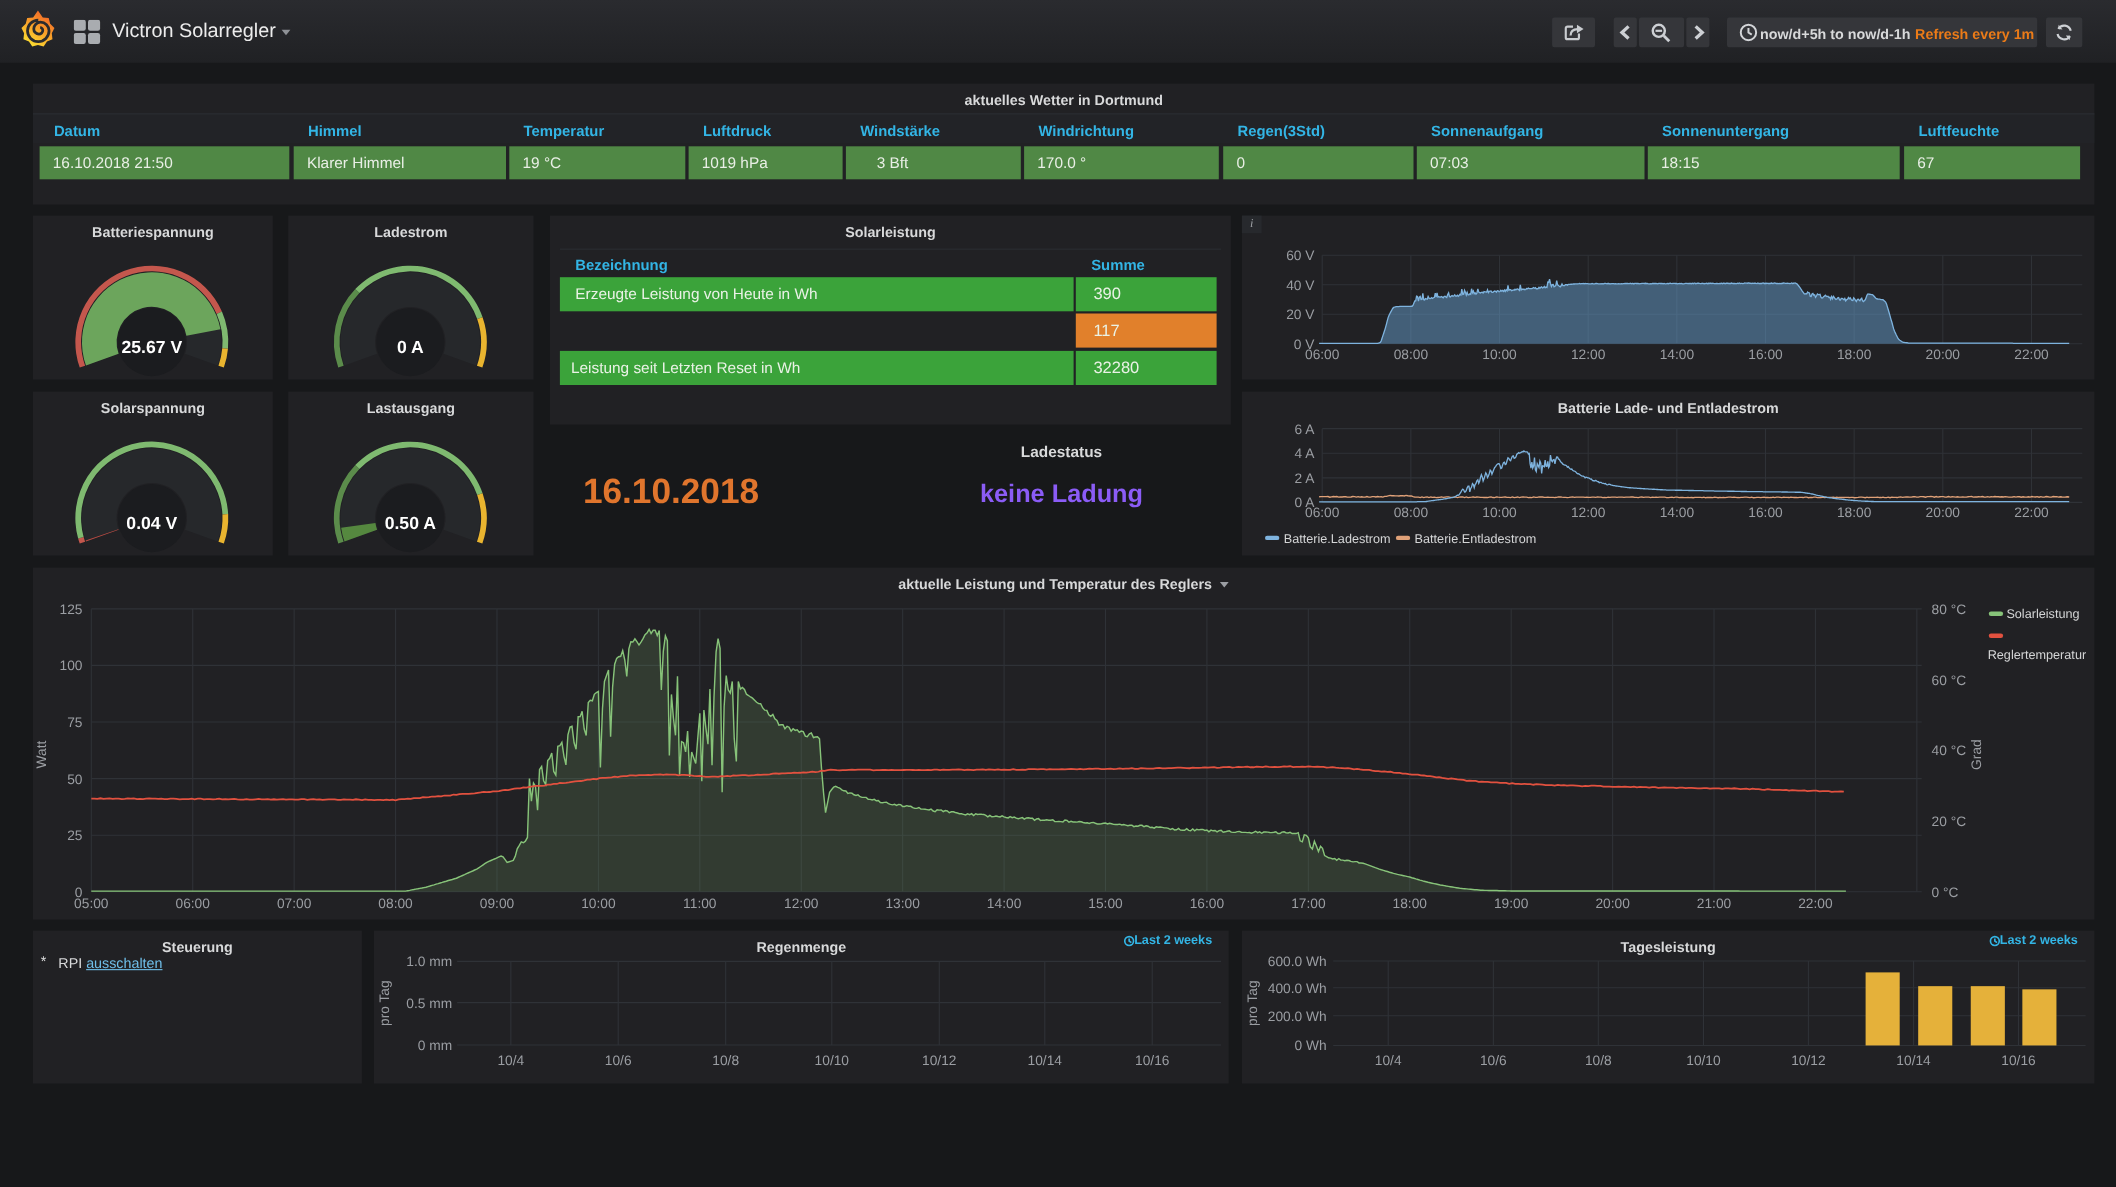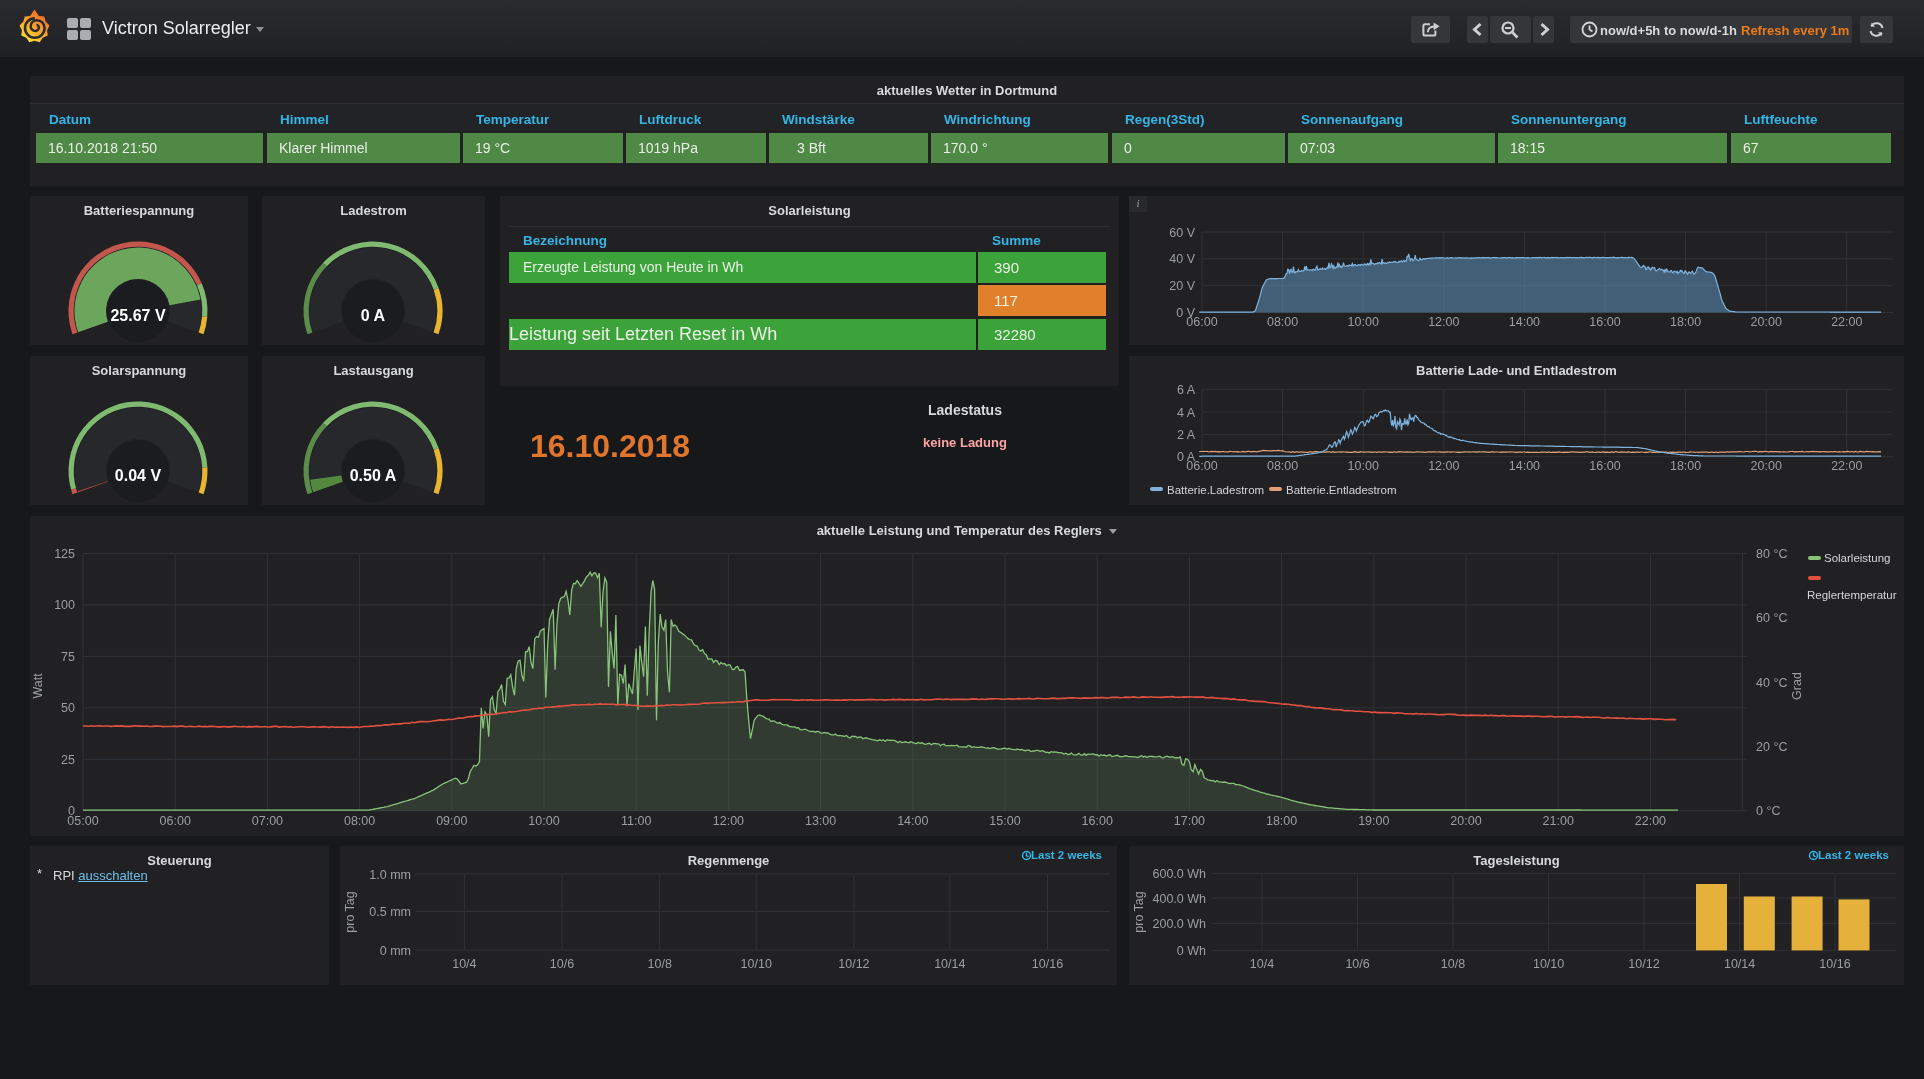--- a/index.html
+++ b/index.html
@@ -136,26 +136,26 @@
     </svg>
   </div>
 <div class="panel" style="left:500px;top:196px;width:619px;height:190px">
     <div class="ptitle">Solarleistung</div>
     <div class="abs" style="left:9px;top:30px;width:601px;border-top:1px solid #2c2e33"></div>
     <div class="abs" style="left:23px;top:37px;font-size:13.5px;font-weight:bold;color:#33b5e5">Bezeichnung</div>
     <div class="abs" style="left:492px;top:37px;font-size:13.5px;font-weight:bold;color:#33b5e5">Summe</div>
     <div class="abs" style="left:9px;top:56px;width:467px;height:31px;background:#3ba33a;color:#eaf2e6;font-size:14px;line-height:31px;padding-left:14px">Erzeugte Leistung von Heute in Wh</div>
     <div class="abs" style="left:478px;top:56px;width:128px;height:31px;background:#3ba33a;color:#eaf2e6;font-size:15px;line-height:31px;padding-left:16px">390</div>
     <div class="abs" style="left:478px;top:89px;width:128px;height:31px;background:#e1802b;color:#eaf2e6;font-size:15px;line-height:31px;padding-left:16px">117</div>
-    <div class="abs" style="left:9px;top:123px;width:467px;height:31px;background:#3ba33a;color:#eaf2e6;font-size:18px;line-height:31px;padding-left:0">Leistung seit Letzten Reset in Wh</div>
+    <div class="abs" style="left:9px;top:123px;width:467px;height:31px;background:#3ba33a;color:#eaf2e6;font-size:14px;line-height:31px;padding-left:10px">Leistung seit Letzten Reset in Wh</div>
     <div class="abs" style="left:478px;top:123px;width:128px;height:31px;background:#3ba33a;color:#eaf2e6;font-size:15px;line-height:31px;padding-left:16px">32280</div>
   </div>
 <div class="abs" style="left:500px;top:428px;width:220px;text-align:center;font-size:32px;font-weight:bold;color:#e0752d">16.10.2018</div>
 <div class="abs" style="left:810px;top:402px;width:310px;text-align:center;font-size:14px;font-weight:bold;color:#d8d9da">Ladestatus</div>
-<div class="abs" style="left:810px;top:435px;width:310px;text-align:center;font-size:13px;font-weight:bold;color:#fca5a5">keine Ladung</div>
+<div class="abs" style="left:810px;top:435px;width:310px;text-align:center;font-size:23px;font-weight:bold;color:#8b5cf6">keine Ladung</div>
 <div class="panel" style="left:1129px;top:196px;width:775px;height:149px">
     <div class="abs" style="left:0;top:0;width:18px;height:16px;background:#27292d;color:#9fa2a6;font-size:11px;font-style:italic;font-family:'Liberation Serif',serif;text-align:center;line-height:15px">i</div>
     <svg width="775" height="149" style="position:absolute;left:0;top:0">
       <line x1="73" y1="116.5" x2="764" y2="116.5" stroke="#2f3237" stroke-width="1"></line>
       <text x="66" y="121.0" fill="#9b9ea3" font-size="12.5" font-weight="normal" text-anchor="end">0 V</text>
       <line x1="73" y1="89.7" x2="764" y2="89.7" stroke="#2f3237" stroke-width="1"></line>
       <text x="66" y="94.17" fill="#9b9ea3" font-size="12.5" font-weight="normal" text-anchor="end">20 V</text>
       <line x1="73" y1="62.8" x2="764" y2="62.8" stroke="#2f3237" stroke-width="1"></line>
       <text x="66" y="67.34" fill="#9b9ea3" font-size="12.5" font-weight="normal" text-anchor="end">40 V</text>
       <line x1="73" y1="36.0" x2="764" y2="36.0" stroke="#2f3237" stroke-width="1"></line>

